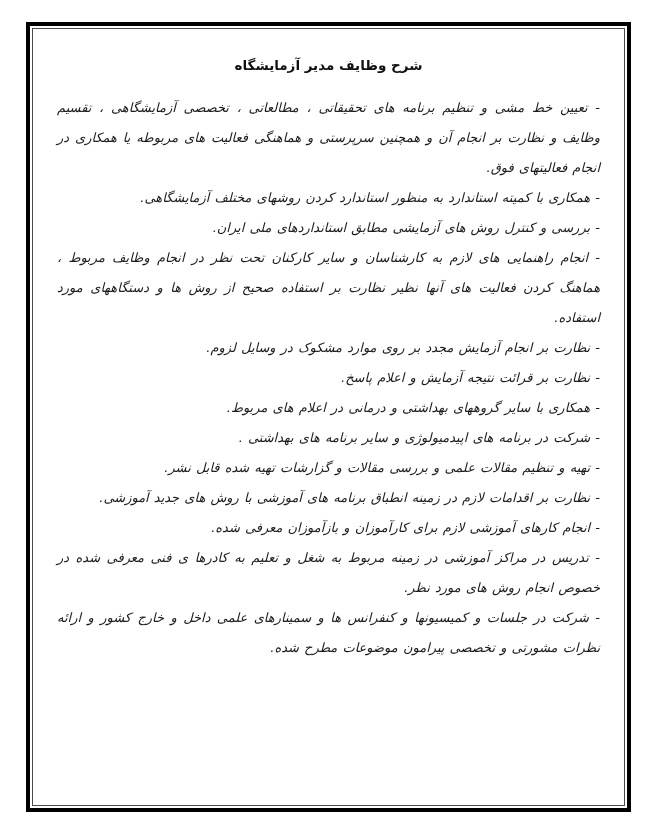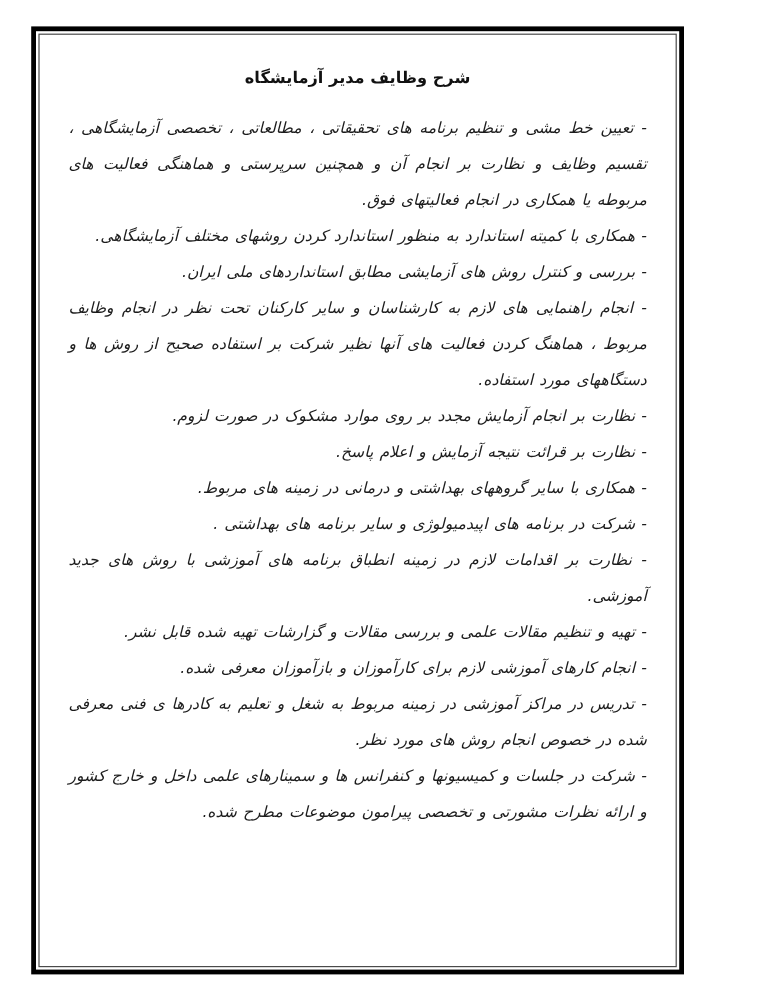--- a/index.html
+++ b/index.html
@@ -13,21 +13,21 @@
   .page {
     position: relative;
     width: 645px;
     height: 839px;
     background: #ffffff;
   }
   .frame-outer {
     position: absolute;
     left: 26px;
     top: 22px;
-    width: 544px;
+    width: 605px;
     height: 790px;
     border: 4px solid #000000;
     background: #ffffff;
   }
   .frame-inner {
     position: absolute;
     left: 2px;
     top: 2px;
     right: 2px;
     bottom: 2px;
@@ -65,27 +65,27 @@
 
 <div class="page">
   <div class="frame-outer">
     <div class="frame-inner">
       <div class="content">
         <h1 class="doc-title">شرح وظايف مدير آزمايشگاه</h1>
         <div class="duty-list">
             <p class="duty">- تعيين خط مشى و تنظيم برنامه هاى تحقيقاتى ، مطالعاتى ، تخصصى آزمايشگاهى ، تقسيم وظايف و نظارت بر انجام آن و همچنين سرپرستى و هماهنگى فعاليت هاى مربوطه يا همكارى در انجام فعاليتهاى فوق.</p>
             <p class="duty">- همكارى با كميته استاندارد به منظور استاندارد كردن روشهاى مختلف آزمايشگاهى.</p>
             <p class="duty">- بررسى و كنترل روش هاى آزمايشى مطابق استانداردهاى ملى ايران.</p>
-            <p class="duty">- انجام راهنمايى هاى لازم به كارشناسان و ساير كاركنان تحت نظر در انجام وظايف مربوط ، هماهنگ كردن فعاليت هاى آنها نظير شركت بر استفاده صحيح از روش ها و دستگاههاى مورد استفاده.</p>
-            <p class="duty">- نظارت بر انجام آزمايش مجدد بر روى موارد مشكوک در صورت لزوم.</p>
+            <p class="duty">- انجام راهنمايى هاى لازم به كارشناسان و ساير كاركنان تحت نظر در انجام وظايف مربوط ، هماهنگ كردن فعاليت هاى آنها نظير نظارت بر استفاده صحيح از روش ها و دستگاههاى مورد استفاده.</p>
+            <p class="duty">- نظارت بر انجام آزمايش مجدد بر روى موارد مشكوک در وسايل لزوم.</p>
             <p class="duty">- نظارت بر قرائت نتيجه آزمايش و اعلام پاسخ.</p>
-            <p class="duty">- همكارى با ساير گروههاى بهداشتى و درمانى در زمينه هاى مربوط.</p>
+            <p class="duty">- همكارى با ساير گروههاى بهداشتى و درمانى در اعلام هاى مربوط.</p>
             <p class="duty">- شركت در برنامه هاى اپيدميولوژى و ساير برنامه هاى بهداشتى .</p>
+            <p class="duty">- تهيه و تنظيم مقالات علمى و بررسى مقالات و گزارشات تهيه شده قابل نشر.</p>
             <p class="duty">- نظارت بر اقدامات لازم در زمينه انطباق برنامه هاى آموزشى با روش هاى جديد آموزشى.</p>
-            <p class="duty">- تهيه و تنظيم مقالات علمى و بررسى مقالات و گزارشات تهيه شده قابل نشر.</p>
             <p class="duty">- انجام كارهاى آموزشى لازم براى كارآموزان و بازآموزان معرفى شده.</p>
             <p class="duty">- تدريس در مراكز آموزشى در زمينه مربوط به شغل و تعليم به كادرها ى فنى معرفى شده در خصوص انجام روش هاى مورد نظر.</p>
             <p class="duty">- شركت در جلسات و كميسيونها و كنفرانس ها و سمينارهاى علمى داخل و خارج كشور و ارائه نظرات مشورتى و تخصصى پيرامون موضوعات مطرح شده.</p>
           </div>
       </div>
     </div>
   </div>
 </div>
 
 </body></html>

